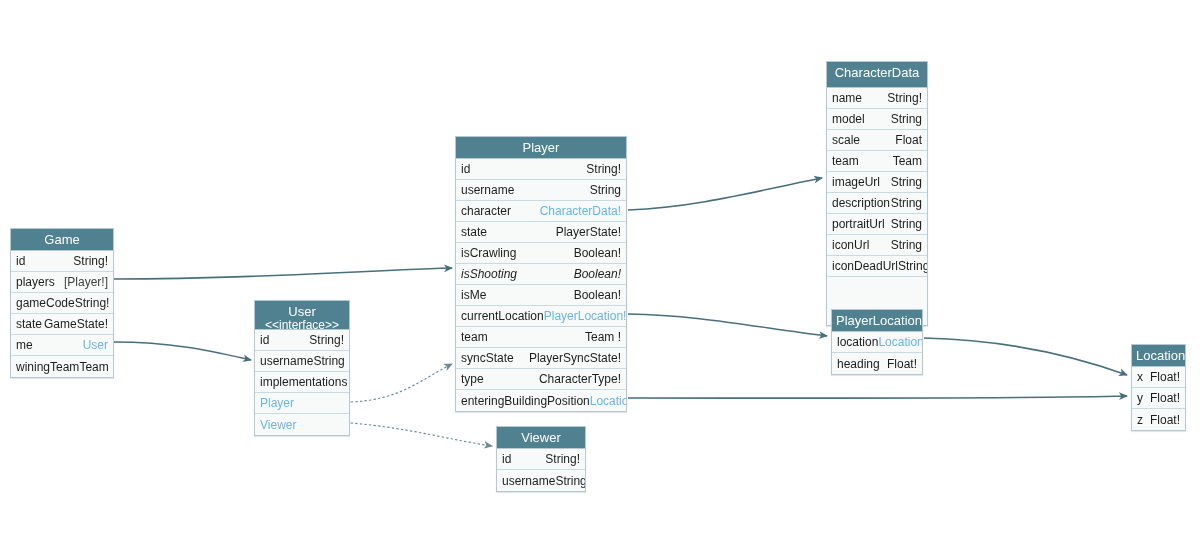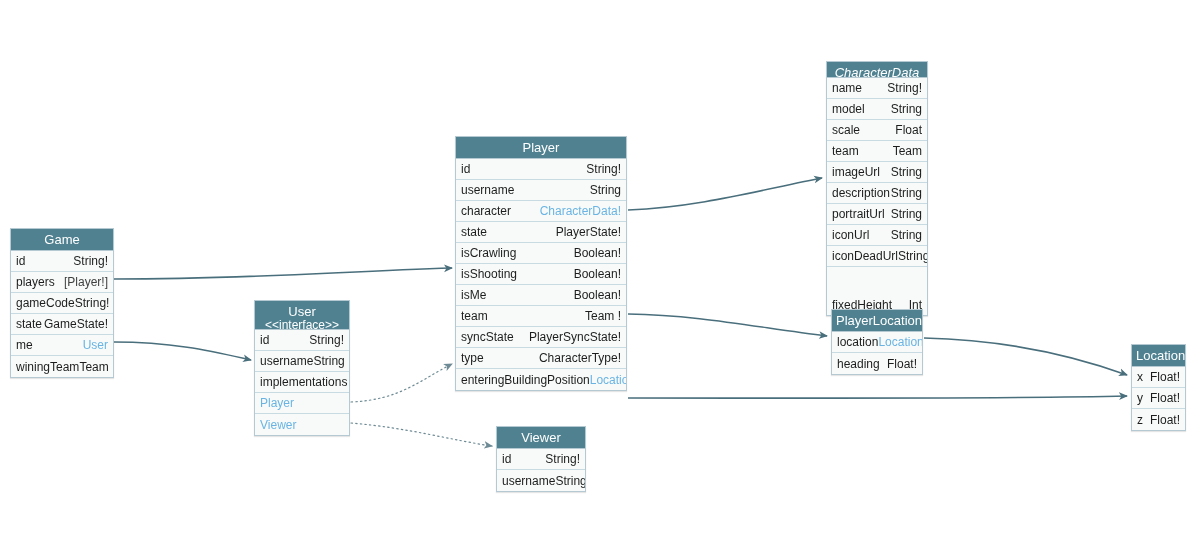--- a/index.html
+++ b/index.html
@@ -164,29 +164,33 @@
           <span class="ftype link" style="color: rgb(106, 180, 227);">CharacterData!</span>
         </div>
         <div class="uml-row" style="height: 21px;">
           <span class="fname">state</span>
           <span class="ftype">PlayerState!</span>
         </div>
         <div class="uml-row" style="height: 21px;">
           <span class="fname">isCrawling</span>
           <span class="ftype">Boolean!</span>
         </div>
-        <div class="uml-row" style="height: 21px;">
+        <div class="uml-row" style="height: 21px; font-style: italic;">
           <span class="fname">isShooting</span>
           <span class="ftype">Boolean!</span>
         </div>
         <div class="uml-row" style="height: 21px;">
           <span class="fname">isMe</span>
           <span class="ftype">Boolean!</span>
         </div>
         <div class="uml-row" style="height: 21px;">
+          <span class="fname">currentLocation</span>
+          <span class="ftype link" style="color: rgb(106, 180, 227);">PlayerLocation!</span>
+        </div>
+        <div class="uml-row" style="height: 21px;">
           <span class="fname">team</span>
           <span class="ftype">Team !</span>
         </div>
         <div class="uml-row" style="height: 21px;">
           <span class="fname">syncState</span>
           <span class="ftype">PlayerSyncState!</span>
         </div>
         <div class="uml-row" style="height: 21px;">
           <span class="fname">type</span>
           <span class="ftype">CharacterType!</span>
@@ -201,21 +205,21 @@
         <div class="uml-row" style="height: 21px;">
           <span class="fname">id</span>
           <span class="ftype">String!</span>
         </div>
         <div class="uml-row" style="height: 21px;">
           <span class="fname">username</span>
           <span class="ftype">String</span>
         </div>
       </div>
       <div class="uml-box" style="left: 826px; top: 61px; width: 102px;">
-        <div class="uml-header" style="height: 16px; background: rgb(79, 129, 144); color: rgb(255, 255, 255); font-style: italic;"><span>CharacterData</span></div>
+        <div class="uml-header" style="height: 26px; background: rgb(79, 129, 144); color: rgb(255, 255, 255);"><span>CharacterData</span></div>
         <div class="uml-row" style="height: 21px;">
           <span class="fname">name</span>
           <span class="ftype">String!</span>
         </div>
         <div class="uml-row" style="height: 21px;">
           <span class="fname">model</span>
           <span class="ftype">String</span>
         </div>
         <div class="uml-row" style="height: 21px;">
           <span class="fname">scale</span>

